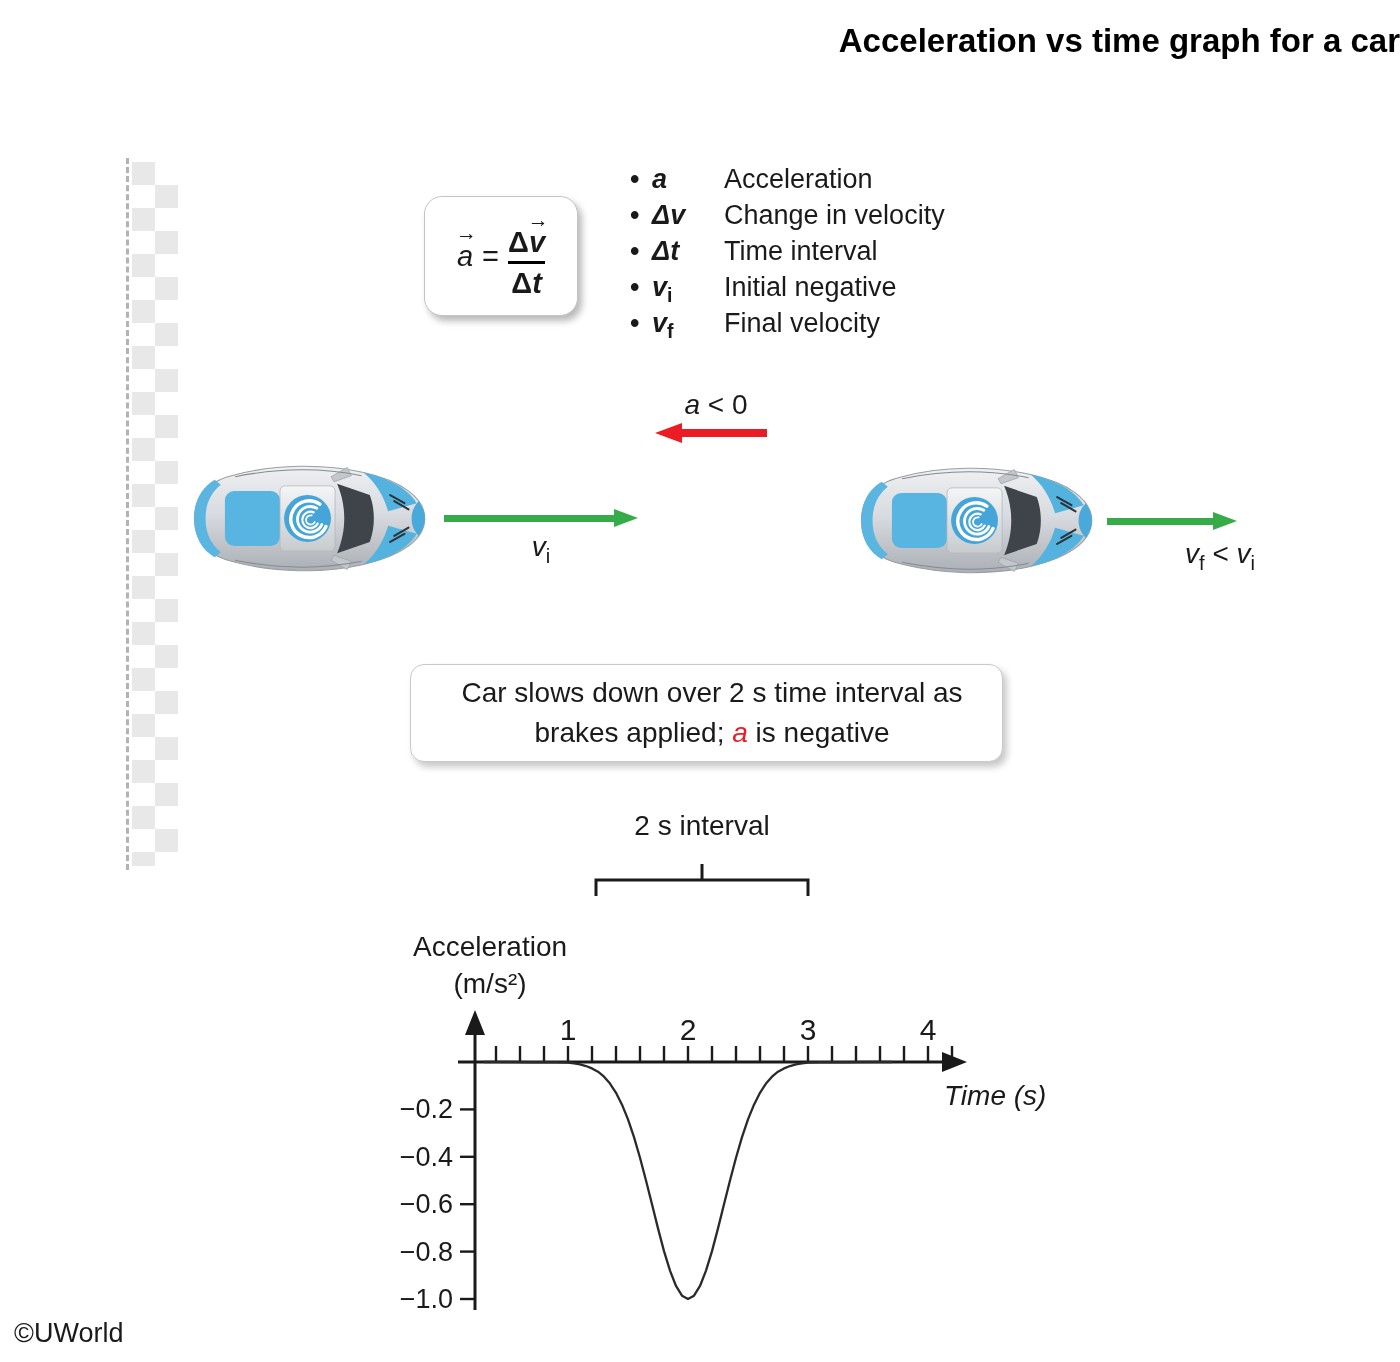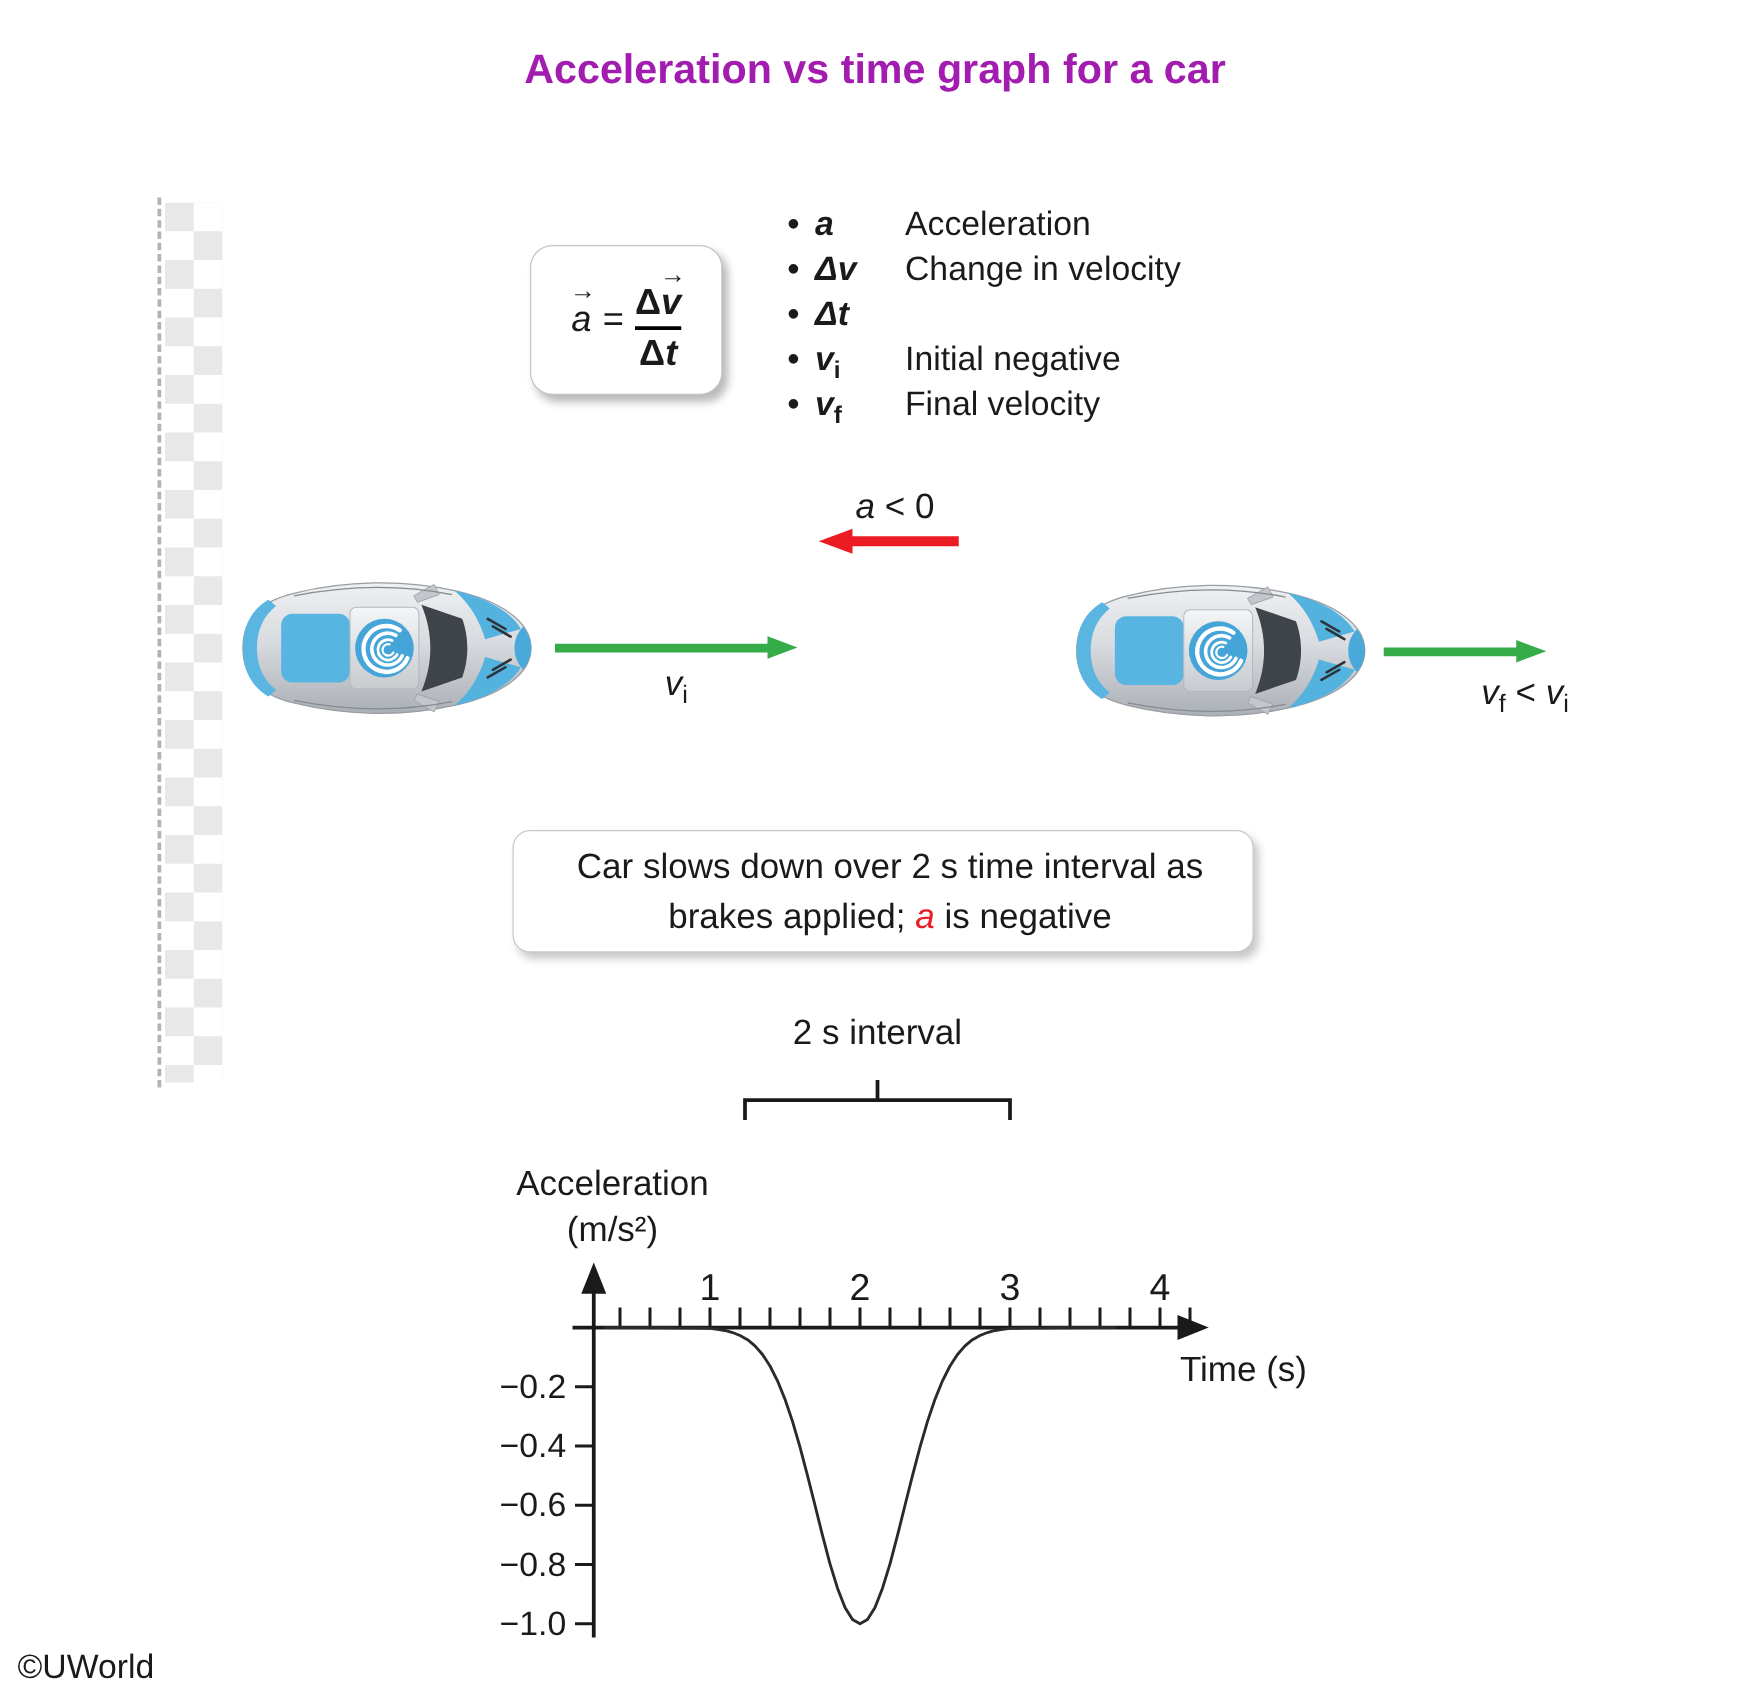--- a/index.html
+++ b/index.html
@@ -1,22 +1,22 @@
 <!DOCTYPE html>
 <html><head>
 <meta charset="utf-8">
 <style>
   html,body{margin:0;padding:0;background:#fff;}
   #canvas{position:relative;width:1400px;height:1362px;background:#ffffff;overflow:hidden;
           font-family:"Liberation Sans", sans-serif;color:#1a1a1a;}
   .abs{position:absolute;}
 
   
-  .title{top:34px;left:0;width:100%;text-align:center;font-size:33px;font-weight:bold;
-         line-height:42px;color:#a21caf;}
+  .title{top:20px;left:0;width:100%;text-align:right;font-size:33px;font-weight:bold;
+         line-height:42px;color:#000000;}
 
   
   .finish-line{left:126px;top:158px;height:712px;width:0;border-left:3px dashed #b3b3b3;}
   .checkers{left:132px;top:162px;width:46px;height:704px;
             background:repeating-conic-gradient(#e8e8e8 0% 25%, rgba(255,255,255,0) 25% 50%);
             background-size:46px 46px;background-position:23px 0;}
 
   
   .formula-box{left:424px;top:196px;width:152px;height:118px;background:#fff;
                border:1px solid #c4c4c4;border-radius:18px;
@@ -57,21 +57,21 @@
                border-radius:14px;box-shadow:4px 5px 7px rgba(0,0,0,.22);
                display:flex;flex-direction:column;align-items:center;justify-content:center;
                font-size:28px;line-height:40px;text-align:center;padding-left:11px;}
   .caption-box .red-var{color:#ec1c24;font-style:italic;}
 
   
   .interval-label{left:594px;top:810px;width:216px;text-align:center;font-size:28px;}
 
   
   .ylabel{left:390px;top:928px;width:200px;text-align:center;font-size:28px;line-height:37px;}
-  .xlabel{left:944px;top:1080px;font-size:28px;}
+  .xlabel{left:944px;top:1080px;font-size:28px;font-style:italic;}
 
   .copyright{left:14px;top:1318px;font-size:27px;}
 
   svg text{font-family:"Liberation Sans", sans-serif;}
 </style>
 </head>
 <body>
 
 <svg width="0" height="0" style="position:absolute" aria-hidden="true">
   <defs>
@@ -136,20 +136,21 @@
       <span class="desc">Acceleration</span>
     </div>
     <div class="legend-row">
       <span class="bullet">•</span>
       <span class="sym"><span>Δv</span><sub></sub></span>
       <span class="desc">Change in velocity</span>
     </div>
     <div class="legend-row">
       <span class="bullet">•</span>
       <span class="sym"><span>Δt</span><sub></sub></span>
+      <span class="desc">Time interval</span>
     </div>
     <div class="legend-row">
       <span class="bullet">•</span>
       <span class="sym"><span>v</span><sub>i</sub></span>
       <span class="desc">Initial negative</span>
     </div>
     <div class="legend-row">
       <span class="bullet">•</span>
       <span class="sym"><span>v</span><sub>f</sub></span>
       <span class="desc">Final velocity</span>

